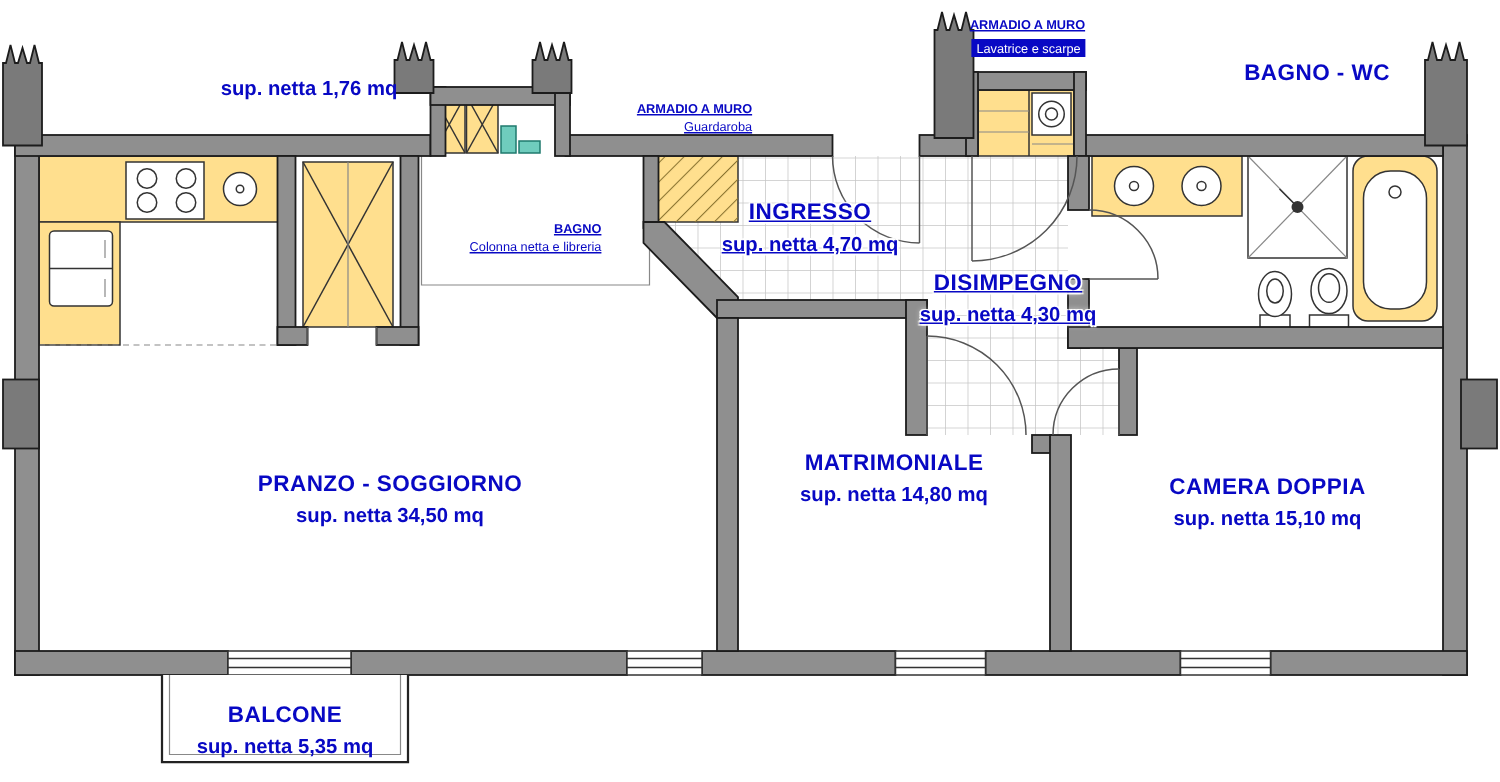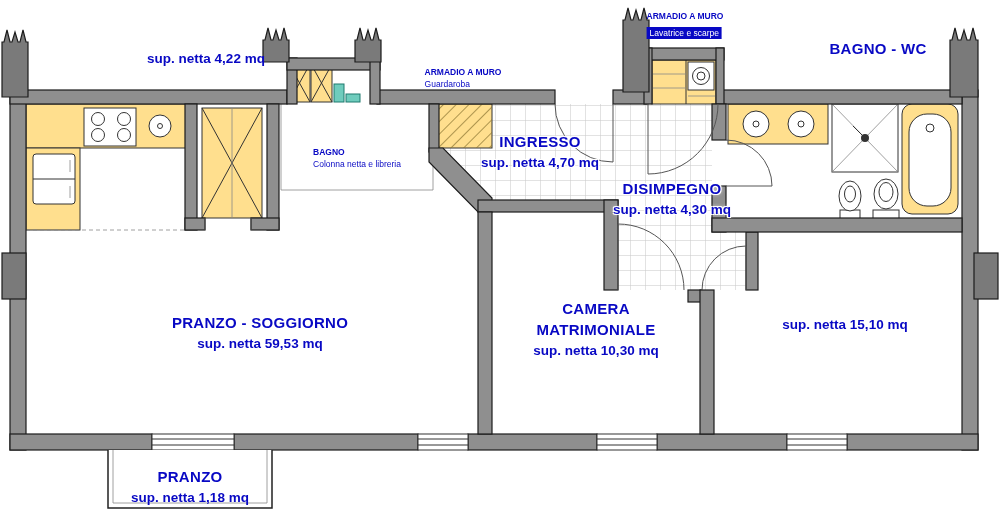--- a/index.html
+++ b/index.html
@@ -15,23 +15,23 @@
   .fx{fill:#ffffff;stroke:#333;stroke-width:1;}
   .ln{fill:none;stroke:#333;stroke-width:1;}
   .thin{fill:none;stroke:#888;stroke-width:0.8;}
   .door{fill:none;stroke:#555;stroke-width:1;}
   .accent{fill:var(--accent,#6fccbd);stroke:#1f7a6e;stroke-width:1;}
   
   .lbl{position:absolute;transform:translateX(-50%);text-align:center;
        color:var(--label,#0808c4);font-weight:bold;white-space:nowrap;}
   .lbl .l1{font-size:15px;line-height:21px;letter-spacing:.3px;}
   .lbl .l2{font-size:13.5px;line-height:21px;}
-  .halo .l1,.halo .l2{text-shadow:-1px -1px 0 #fff,1px -1px 0 #fff,-1px 1px 0 #fff,1px 1px 0 #fff,0 0 4px #fff;}
-  .note{position:absolute;transform:translateX(-50%);text-align:left;
-        color:var(--label,#0808c4);white-space:nowrap;}
+  .halo .l1,.halo .l2{text-shadow:-1px -1px 0 #fff,1px -1px 0 #fff,-1px 1px 0 #fff,1px 1px 0 #fff,0 0 4px #fff;text-decoration:underline;}
+  .note{position:absolute;transform:translateX(-50%);text-align:right;
+        color:var(--label,#0808c4);white-space:nowrap;text-decoration:underline;}
   .note .n1{font-size:8.5px;font-weight:bold;line-height:12px;}
   .note .n2{font-size:8.5px;line-height:12px;}
   .note .n2.hl{background:var(--label,#0808c4);color:#fff;padding:0 3px;display:inline-block;}
 </style>
 </head>
 <body>
 
 <div class="plan">
 
   <svg width="1000" height="521" viewBox="0 0 1000 521">
@@ -217,56 +217,56 @@
         <line class="ln" x1="787" y1="445" x2="847" y2="445"></line>
     </g>
 
     <g>
       <path d="M108,450 V508 H272 V450" fill="#fff" stroke="#222" stroke-width="1.5"></path>
       <path class="thin" d="M113,450 V503 H267 V450"></path>
     </g>
   </svg>
 
   <div class="lbl" style="left:206px;top:48px">
-    <div class="l2">sup. netta 4,22 mq</div>
+    <div class="l2">sup. netta 1,76 mq</div>
   </div>
 
   <div class="lbl" style="left:878px;top:38px">
     <div class="l1">BAGNO - WC</div>
   </div>
 
   <div class="lbl halo" style="left:540px;top:131px">
     <div class="l1">INGRESSO</div>
     <div class="l2">sup. netta 4,70 mq</div>
   </div>
 
   <div class="lbl halo" style="left:672px;top:178px">
     <div class="l1">DISIMPEGNO</div>
     <div class="l2">sup. netta 4,30 mq</div>
   </div>
 
 
   <div class="lbl" style="left:260px;top:312px">
     <div class="l1">PRANZO - SOGGIORNO</div>
-    <div class="l2">sup. netta 59,53 mq</div>
+    <div class="l2">sup. netta 34,50 mq</div>
   </div>
 
   <div class="lbl" style="left:596px;top:298px">
-    <div class="l1">CAMERA</div>
     <div class="l1">MATRIMONIALE</div>
-    <div class="l2">sup. netta 10,30 mq</div>
+    <div class="l2">sup. netta 14,80 mq</div>
   </div>
 
   <div class="lbl" style="left:845px;top:314px">
+    <div class="l1">CAMERA DOPPIA</div>
     <div class="l2">sup. netta 15,10 mq</div>
   </div>
 
   <div class="lbl" style="left:190px;top:466px">
-    <div class="l1">PRANZO</div>
-    <div class="l2">sup. netta 1,18 mq</div>
+    <div class="l1">BALCONE</div>
+    <div class="l2">sup. netta 5,35 mq</div>
   </div>
 
   <div class="note" style="left:463px;top:66px">
     <div class="n1">ARMADIO A MURO</div>
     <div class="n2">Guardaroba</div>
   </div>
 
   <div class="note" style="left:685px;top:10px">
     <div class="n1">ARMADIO A MURO</div>
     <div class="n2 hl">Lavatrice e scarpe</div>

